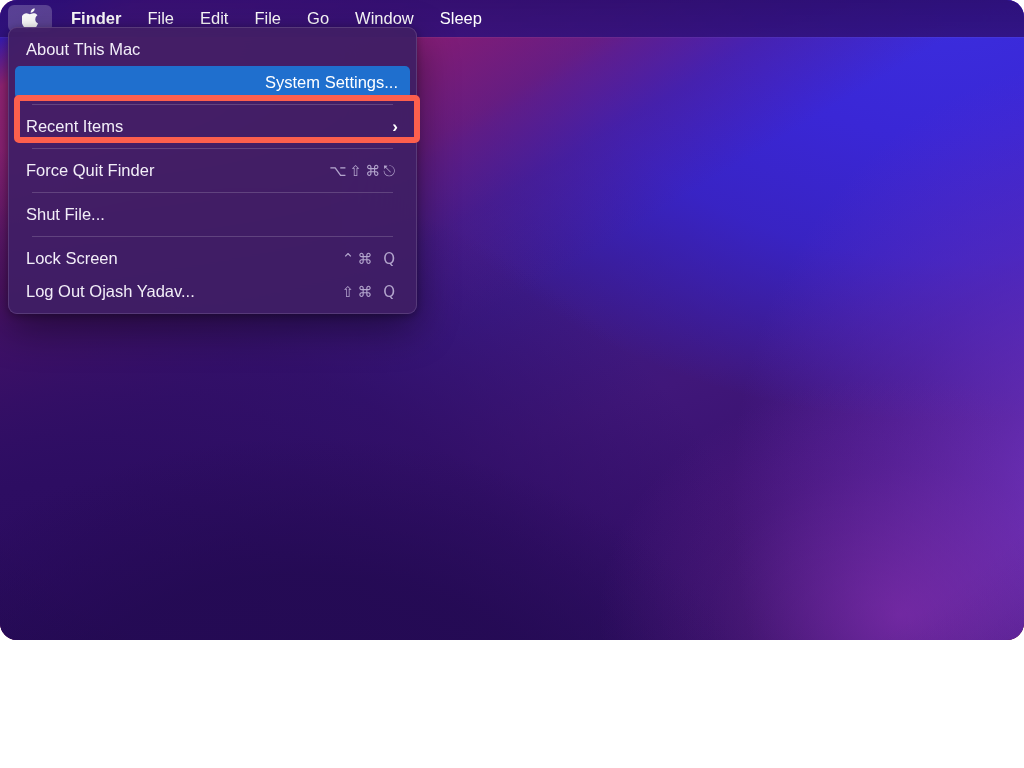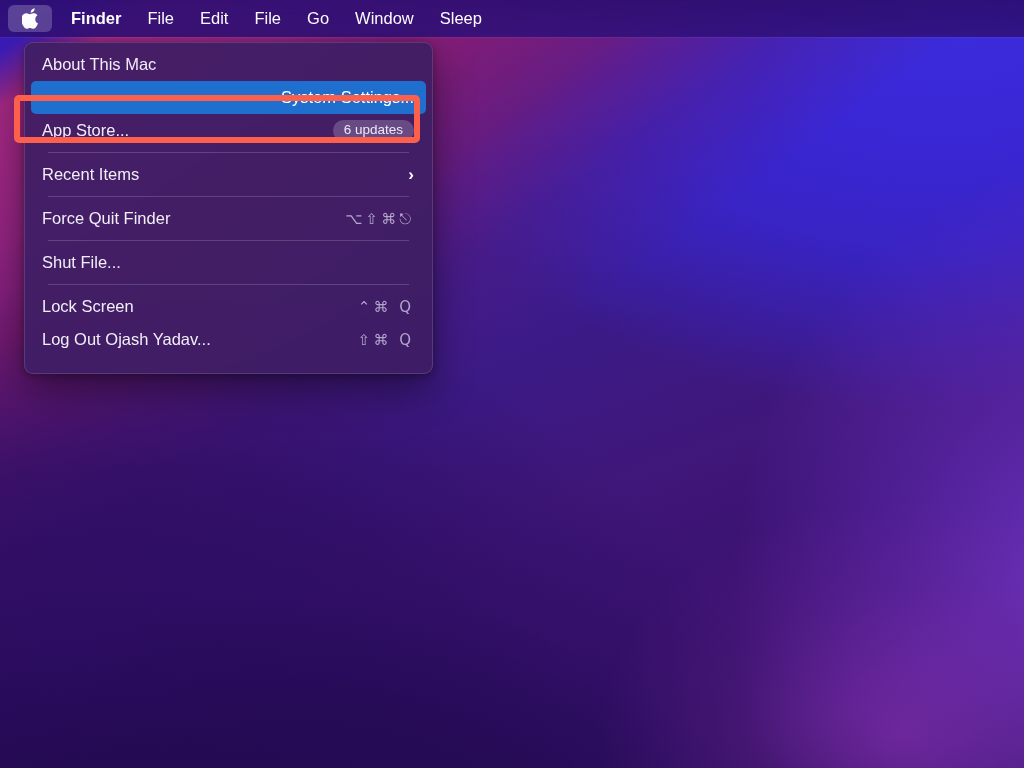--- a/index.html
+++ b/index.html
@@ -4,23 +4,24 @@
 <style>
   * { margin:0; padding:0; box-sizing:border-box; }
   html, body {
     width:1024px; height:768px; overflow:hidden;
     font-family:"Liberation Sans", sans-serif;
     -webkit-font-smoothing:antialiased;
   }
 
   
   #desktop {
-    position:relative; width:1024px; height:768px;
+    position:relative; width:1024px; height:640px;
     background:#b91c1c;
     overflow:hidden;
+    border-radius:17px;
   }
   .wp { position:absolute; inset:0; }
   
   .wp-base {
     background:
       linear-gradient(160deg, #3a1bb8 0%, #3a20b5 18%, #3a1f9e 34%, #3b1a86 48%,
                       #40177a 62%, #3a1270 74%, #2e0f60 86%, #250b52 100%);
   }
   
   .wp-blue {
@@ -91,29 +92,28 @@
   }
   .mb-apple svg { width:17px; height:21px; display:block; }
   .mb-item {
     color:#ffffff; font-size:16.5px; line-height:1;
     padding:6px 13px; border-radius:5px; white-space:nowrap;
   }
   .mb-item.bold { font-weight:bold; margin-left:6px; }
 
   
   #apple-menu {
-    position:absolute; left:8px; top:42px; width:409px;
+    position:absolute; left:8px; top:27px; width:409px;
     background:rgba(62,30,100,0.93);
     backdrop-filter:blur(34px);
     border:1px solid rgba(255,255,255,0.13);
     border-radius:9px;
-    padding:5px 0 17px 0;
+    padding:5px 0 5px 0;
     box-shadow:0 14px 40px rgba(0,0,0,0.45), 0 2px 8px rgba(0,0,0,0.3);
     z-index:50;
-    margin-left:16px;
   }
   .mi {
     position:relative;
     display:flex; align-items:center;
     height:33px;
     margin:0 6px;
     padding:0 12px 0 11px;
     border-radius:5px;
     color:#f2eef8; font-size:16.5px;
     white-space:nowrap;
@@ -192,25 +192,20 @@
   <div id="apple-menu">
 
     <div class="mi">
       <span class="lbl">About This Mac</span>
     </div>
 
     <div class="mi selected">
       <span class="lbl">System Settings...</span>
     </div>
 
-    <div class="mi">
-      <span class="lbl">App Store...</span>
-      <span class="spacer"></span>
-      <span class="badge">6 updates</span>
-    </div>
 
     <div class="sep"></div>
 
     <div class="mi">
       <span class="lbl">Recent Items</span>
       <span class="spacer"></span>
       <span class="chev">›</span>
     </div>
 
     <div class="sep"></div>

